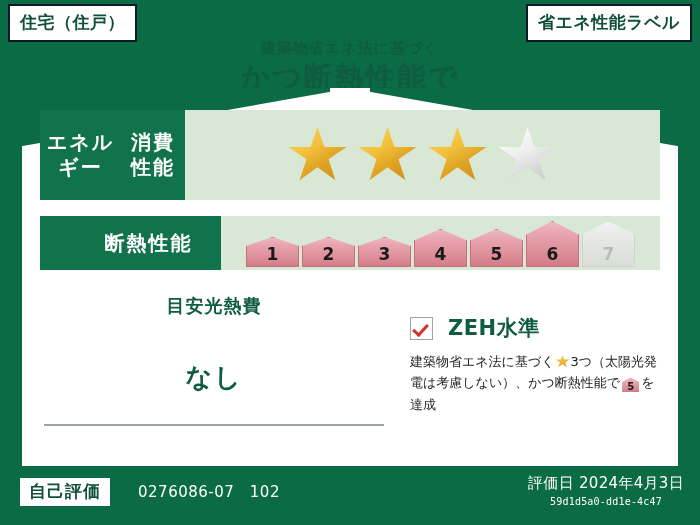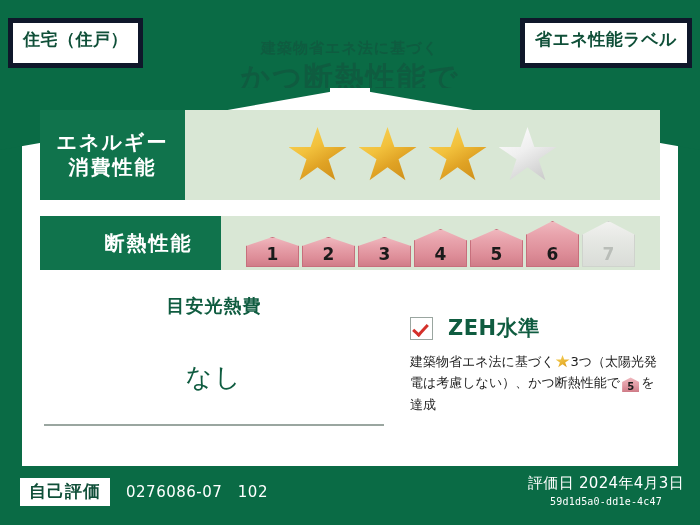--- a/index.html
+++ b/index.html
@@ -17,30 +17,30 @@
     position: relative;
     width: 700px;
     height: 525px;
     background: #0a6b45;
     overflow: hidden;
   }
 
   
   .corner-badge {
     position: absolute;
-    top: 18px;
+    top: 4px;
     background: #ffffff;
     color: #0f4f38;
     font-weight: bold;
     font-size: 17px;
     line-height: 1;
-    padding: 8px 10px 15px 10px;
+    padding: 8px 10px 9px 10px;
     letter-spacing: 0.5px;
     white-space: nowrap;
-    border: 5px solid #0f172a;
+    border: 2px solid #0f172a;
   }
   #badge-building-type { left: 8px; }
   #badge-renewable { right: 8px; }
 
   
   #title-block {
     position: absolute;
     left: 0;
     right: 0;
     top: 40px;
@@ -99,21 +99,21 @@
   #row-energy { top: 22px; height: 90px; }
   #row-insulation { top: 128px; height: 54px; }
 
   .perf-label {
     background: #10734c;
     color: #ffffff;
     font-weight: bold;
     font-size: 20px;
     letter-spacing: 2px;
     display: flex;
-    flex-direction: column;
+    flex-direction: row;
     align-items: center;
     justify-content: center;
     line-height: 1.25;
     flex: 0 0 145px;
     text-align: center;
   }
   #row-insulation .perf-label { font-size: 20px; padding-left: 36px; }
   .perf-value {
     flex: 1 1 auto;
     display: flex;
@@ -209,21 +209,21 @@
   #cost-title {
     font-size: 18px;
     font-weight: bold;
     color: #0f5c40;
     letter-spacing: 1px;
     white-space: nowrap;
   }
   #cost-value {
     text-align: center;
     font-size: 26px;
-    font-weight: normal;
+    font-weight: bold;
     color: #0f5c40;
     margin-top: 32px;
     letter-spacing: 2px;
   }
   #cost-divider {
     position: absolute;
     left: 4px;
     right: 4px;
     top: 140px;
     height: 2px;
@@ -302,21 +302,21 @@
     right: 0;
     bottom: 0;
     height: 59px;
   }
   #footer-left {
     position: absolute;
     left: 20px;
     top: 12px;
     display: flex;
     align-items: center;
-    gap: 16px;
+    gap: 28px;
   }
   #self-eval-badge {
     background: #ffffff;
     color: #0f4f38;
     font-weight: bold;
     font-size: 17px;
     padding: 5px 9px 6px 9px;
     letter-spacing: 1px;
     line-height: 1;
   }

